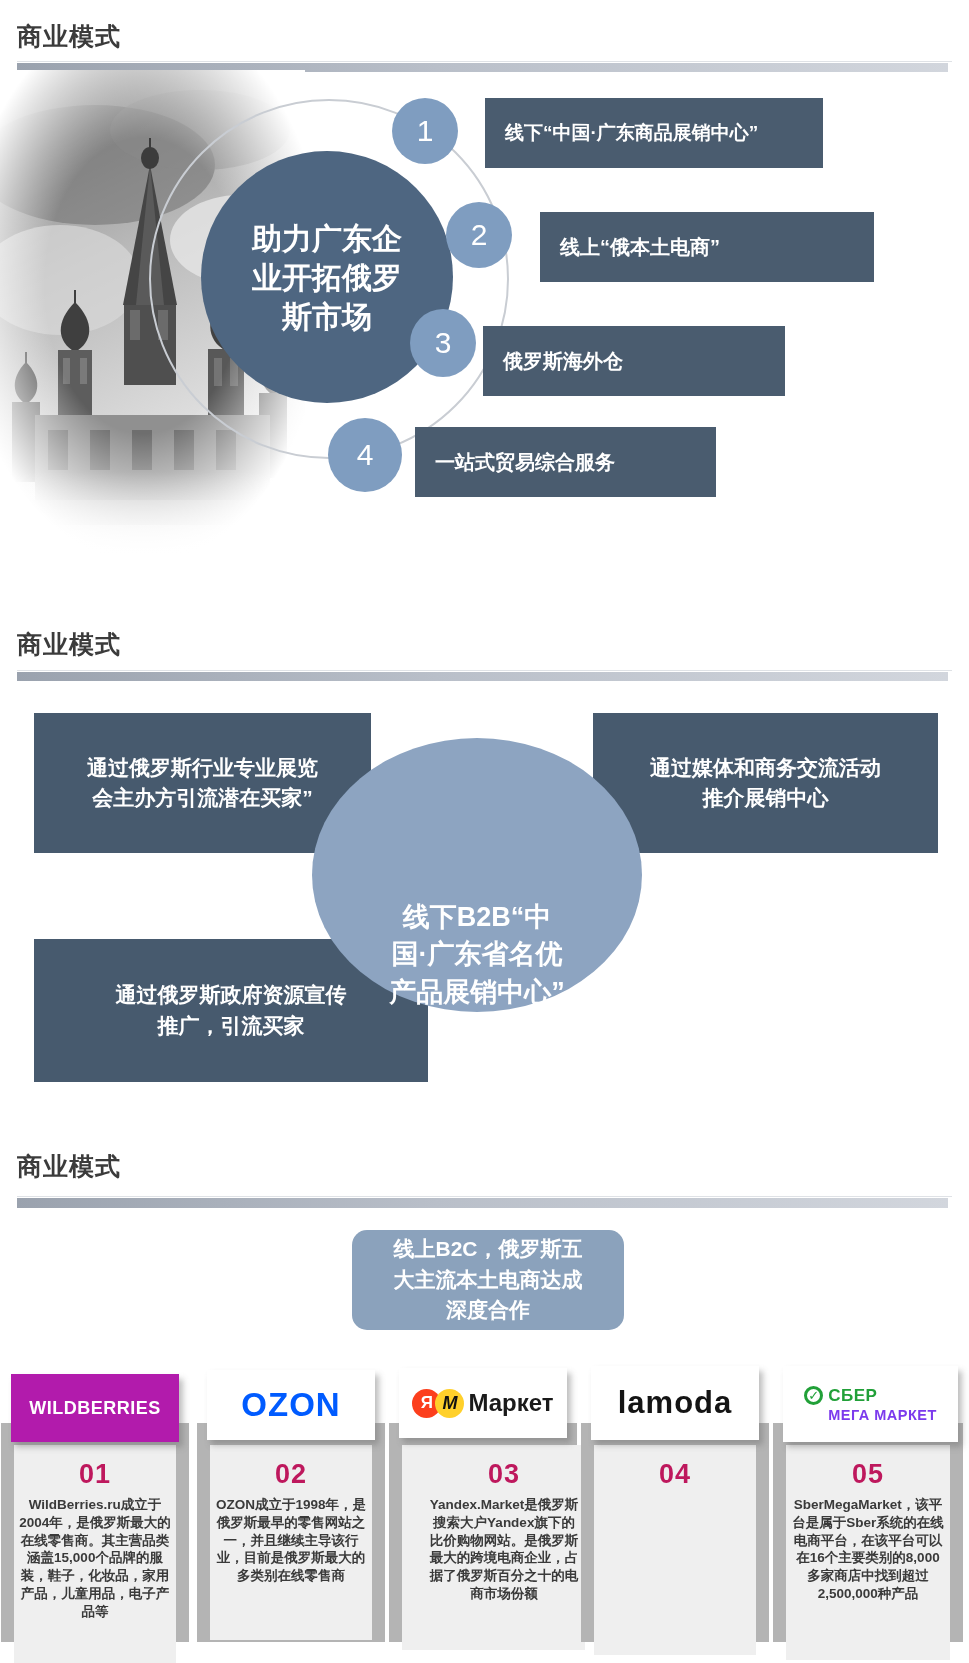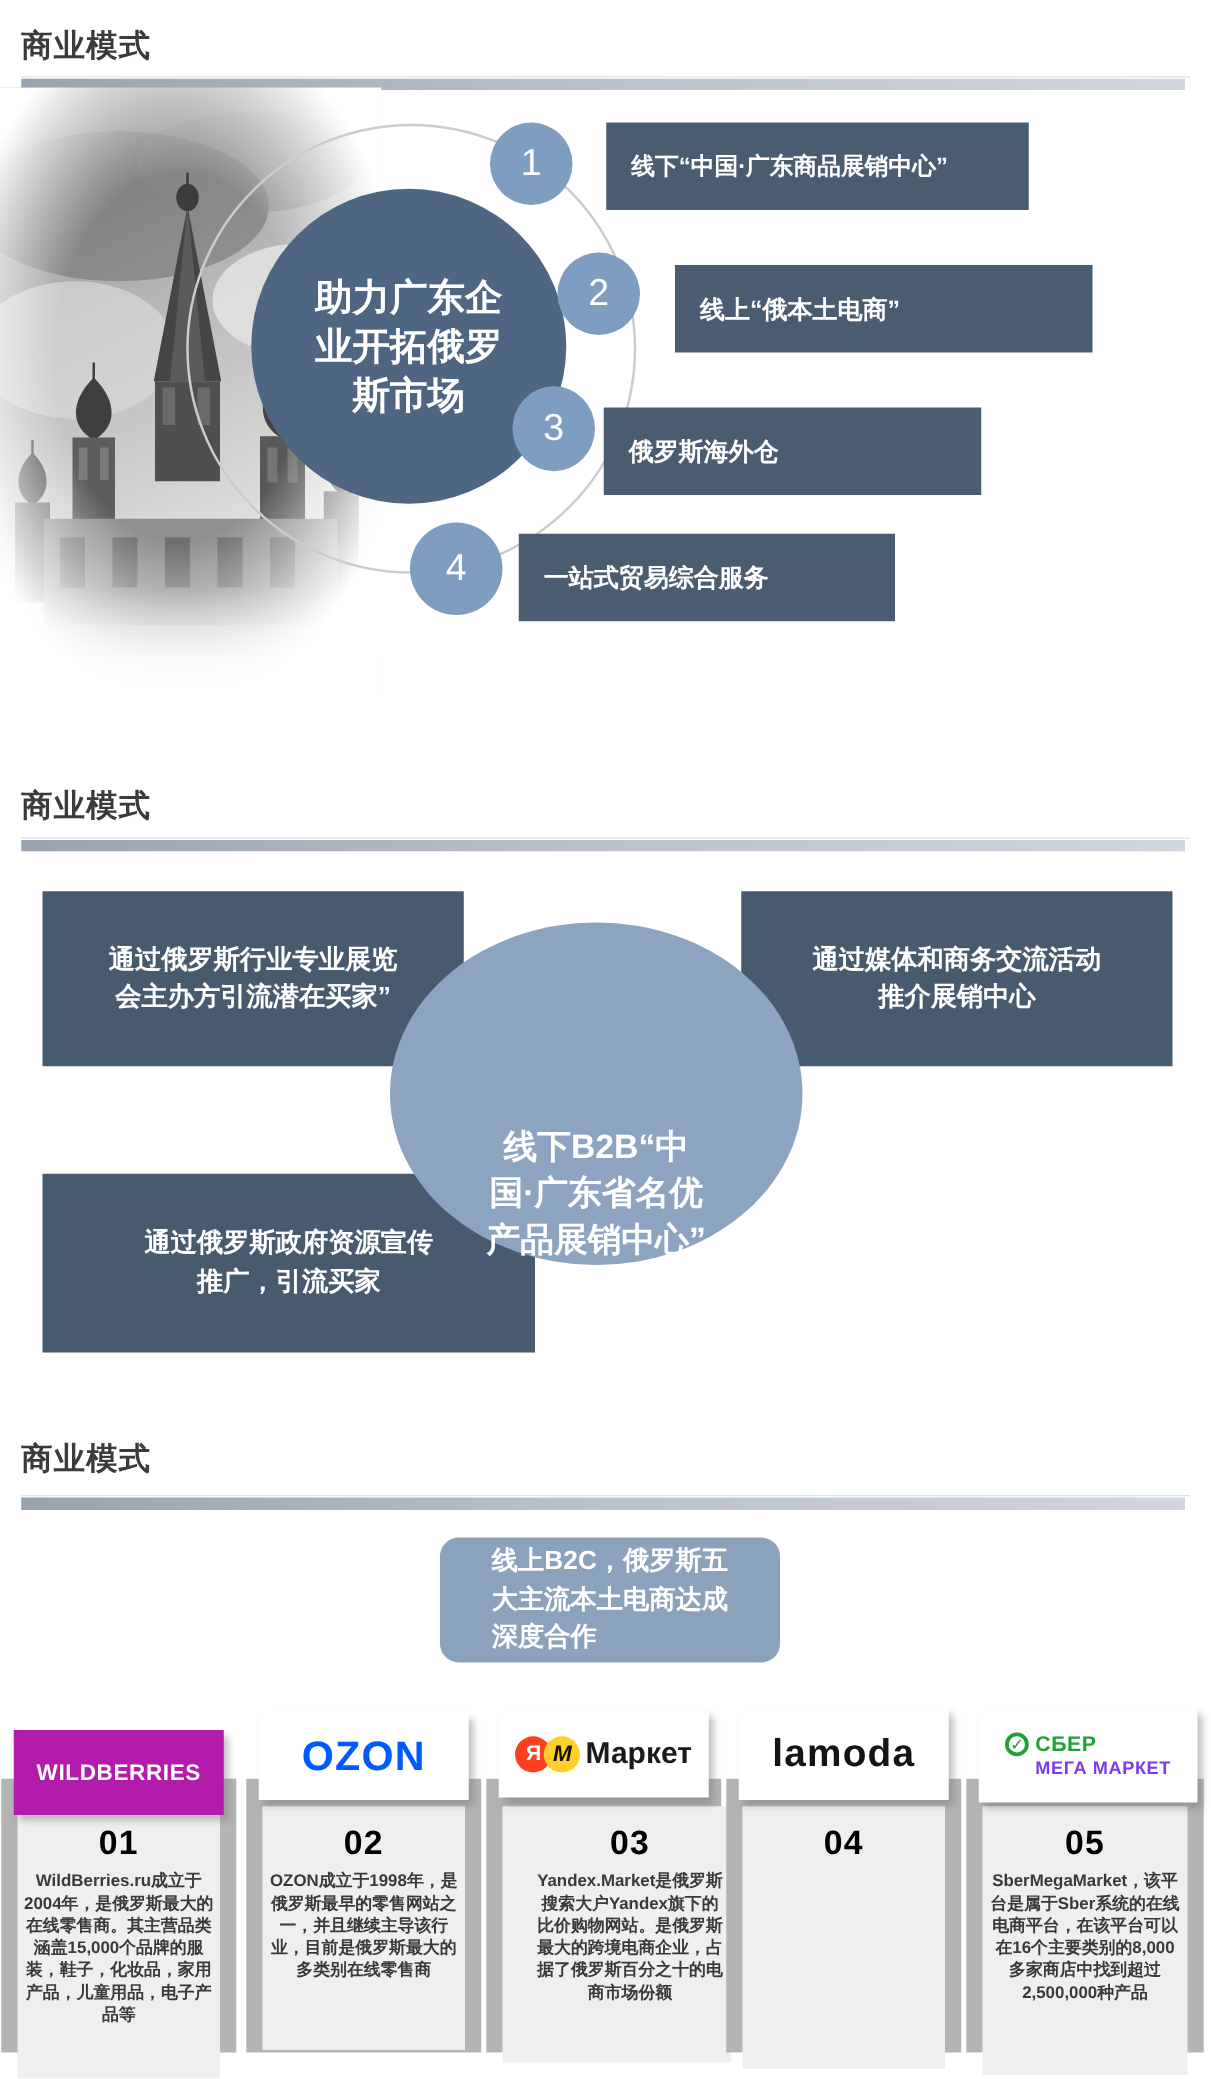--- a/index.html
+++ b/index.html
@@ -19,28 +19,28 @@
     display:flex;align-items:center;justify-content:center;font-size:30px;}
   .bar{background:#4a5c6f;color:#fff;font-weight:bold;display:flex;align-items:center;
     padding-left:20px;font-size:20px;}
   
   .dark-box{background:#475a6e;color:#fff;font-weight:bold;font-size:21px;line-height:1.45;
     display:flex;align-items:center;justify-content:center;text-align:center;}
   .mid-circle{border-radius:50%;background:#8da4c1;color:#fff;font-weight:bold;font-size:27px;
     display:flex;align-items:flex-end;justify-content:center;text-align:center;line-height:1.4;}
   
   .banner{background:#8ba2bc;border-radius:15px;color:#fff;font-weight:bold;font-size:21px;
-    display:flex;align-items:center;justify-content:center;line-height:1.45;}
+    display:flex;align-items:center;justify-content:center;text-align:center;line-height:1.45;}
   .tile{position:absolute;width:190px;top:0;height:295px;}
   .backing{position:absolute;left:1px;width:188px;top:55px;height:219px;background:#b4b4b4;}
   .card{position:absolute;left:14px;width:162px;top:77px;background:#efefef;
     text-align:center;}
   .logo-box{position:absolute;left:11px;right:11px;top:2px;height:70px;background:#fff;
     box-shadow:4px 5px 6px rgba(110,110,110,.45);display:flex;align-items:center;justify-content:center;}
-  .tile-num{font-size:27px;font-weight:900;color:#000000;margin-top:14px;letter-spacing:1px;}
+  .tile-num{font-size:27px;font-weight:900;color:#be185d;margin-top:14px;letter-spacing:1px;}
   .tile-desc{font-size:13.5px;font-weight:bold;color:#3a3a3a;line-height:1.32;padding:6px 5px 0 5px;}
   .wb-box{background:#b21bac;}
   .wb-text{color:#fff;font-size:18px;font-weight:bold;letter-spacing:.5px;}
   .ozon-text{color:#005bff;font-size:33px;font-weight:900;letter-spacing:1px;}
   .ya-circle{width:29px;height:29px;border-radius:50%;background:#fc3f1d;color:#fff;
     font-size:17px;font-weight:bold;display:inline-flex;align-items:center;justify-content:center;}
   .ym-circle{width:29px;height:29px;border-radius:50%;background:#ffd02b;color:#111;
     font-size:18px;font-weight:900;font-style:italic;display:inline-flex;align-items:center;justify-content:center;margin-left:-6px;}
   .ym-text{color:#1a1a1a;font-size:24px;font-weight:bold;margin-left:4px;}
   .lamoda-text{color:#141414;font-size:31px;font-weight:bold;letter-spacing:1px;}
@@ -167,21 +167,21 @@
 深度合作</div>
 
     <div class="abs" style="left:0;top:268px;width:969px;height:295px;">
 
       <div class="tile" style="left:0;">
         <div class="backing"></div>
         <div class="card" style="height:218px;">
           <div class="tile-num">01</div>
           <div class="tile-desc">WildBerries.ru成立于2004年，是俄罗斯最大的在线零售商。其主营品类涵盖15,000个品牌的服装，鞋子，化妆品，家用产品，儿童用品，电子产品等</div>
         </div>
-        <div class="logo-box wb-box" style="top:16px;height:68px;">
+        <div class="logo-box wb-box" style="top:6px;height:68px;">
           <span class="wb-text">WILDBERRIES</span>
         </div>
       </div>
 
       <div class="tile" style="left:196px;">
         <div class="backing"></div>
         <div class="card" style="height:195px;">
           <div class="tile-num">02</div>
           <div class="tile-desc">OZON成立于1998年，是俄罗斯最早的零售网站之一，并且继续主导该行业，目前是俄罗斯最大的多类别在线零售商</div>
         </div>

